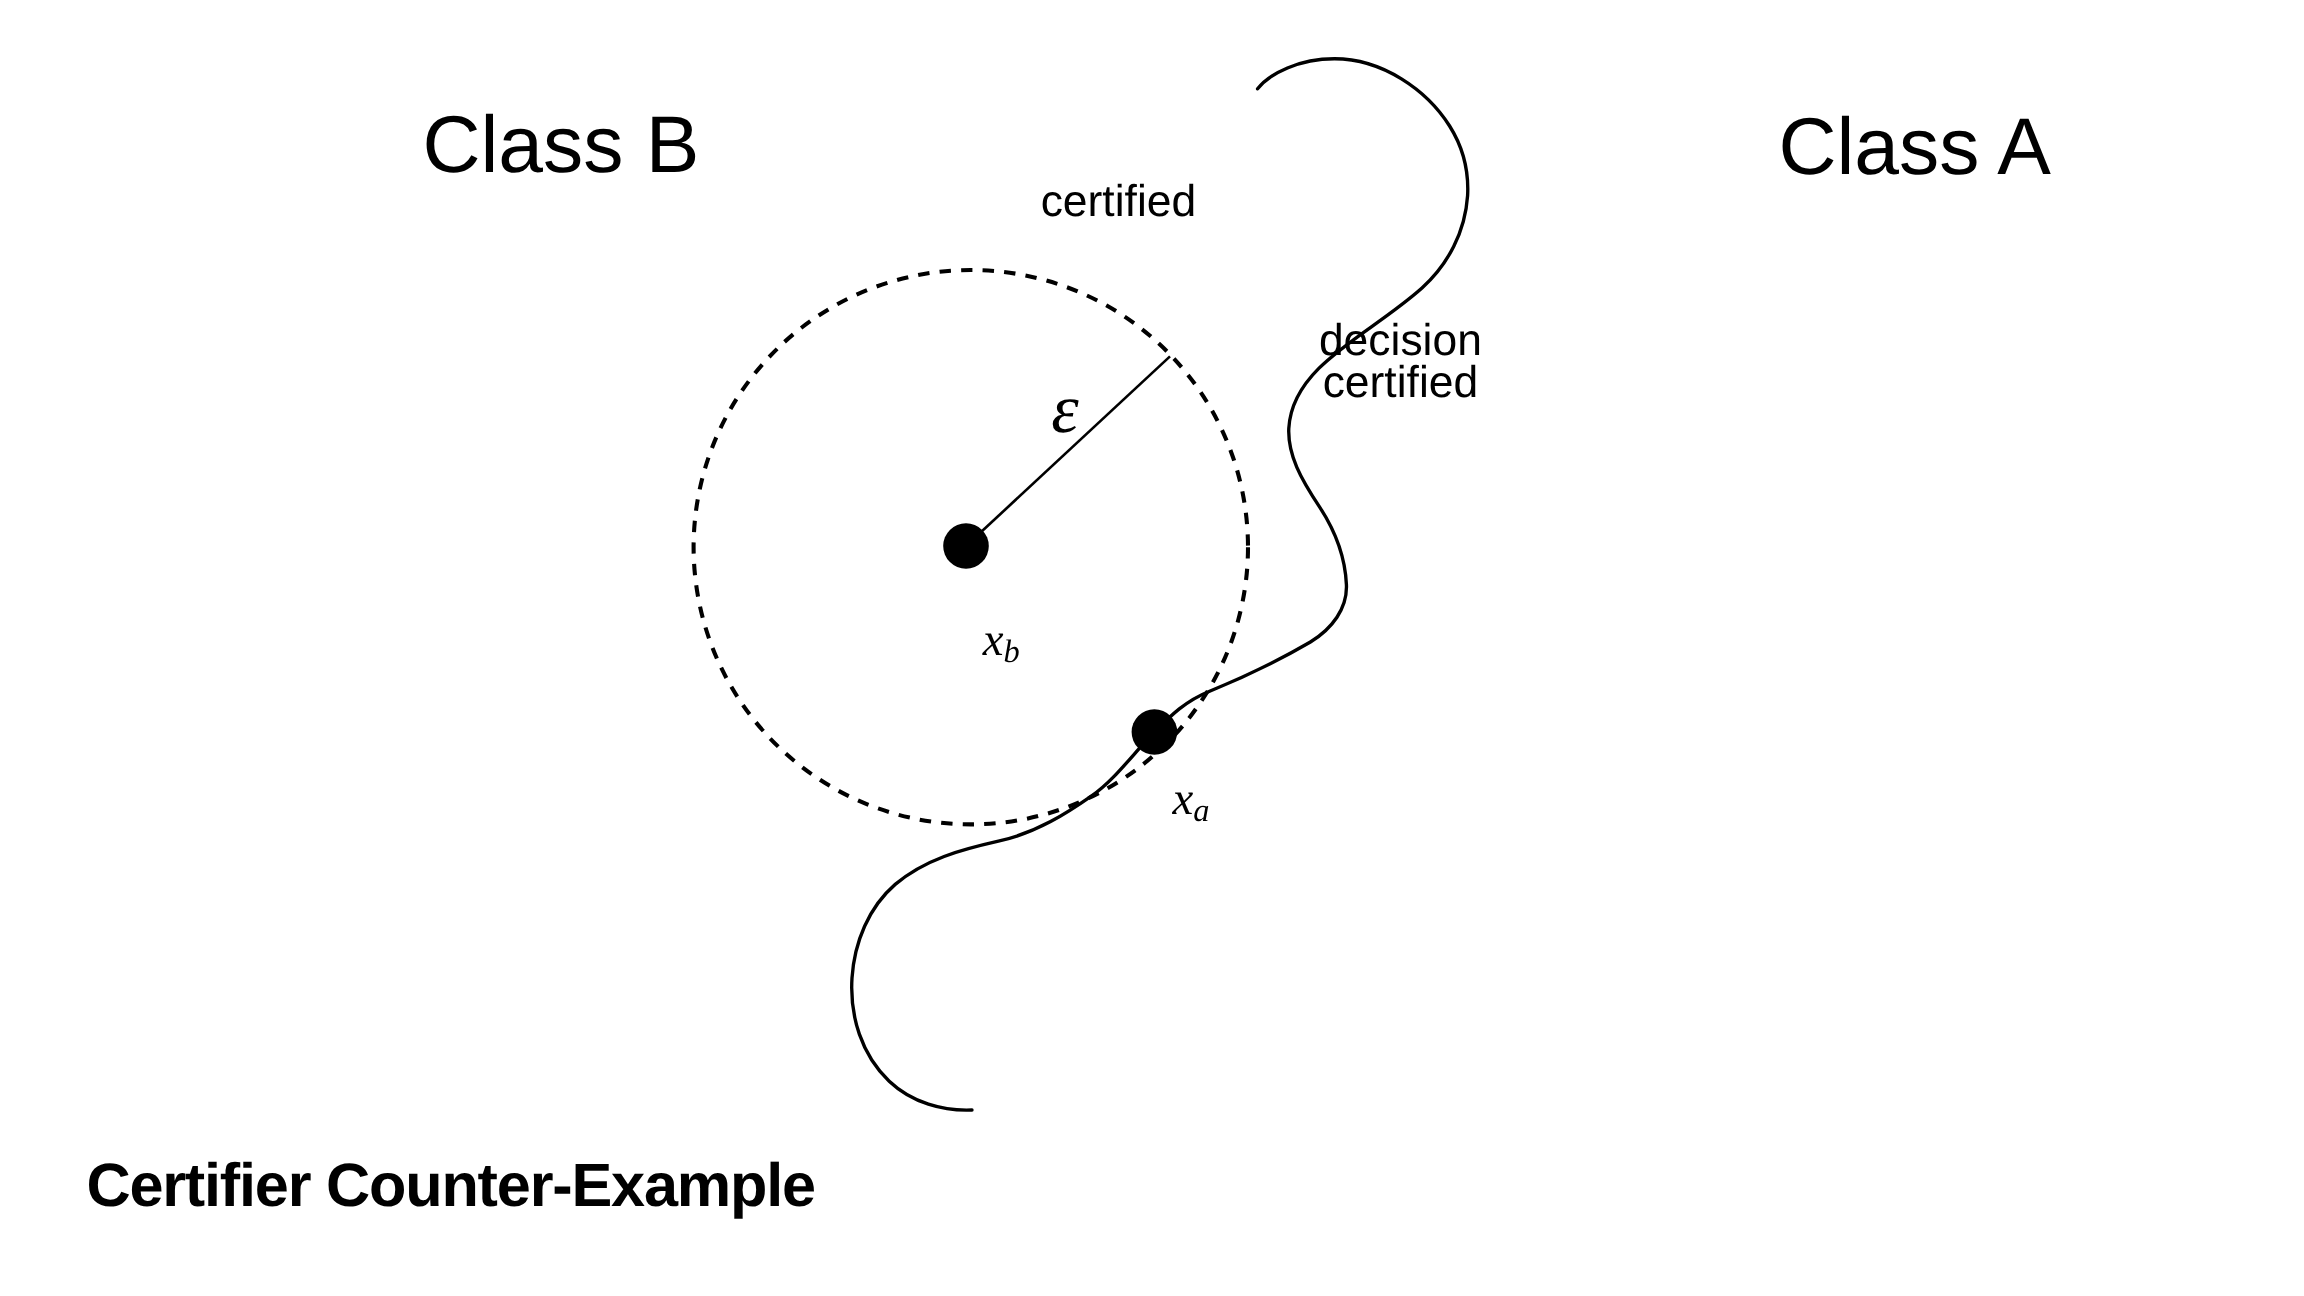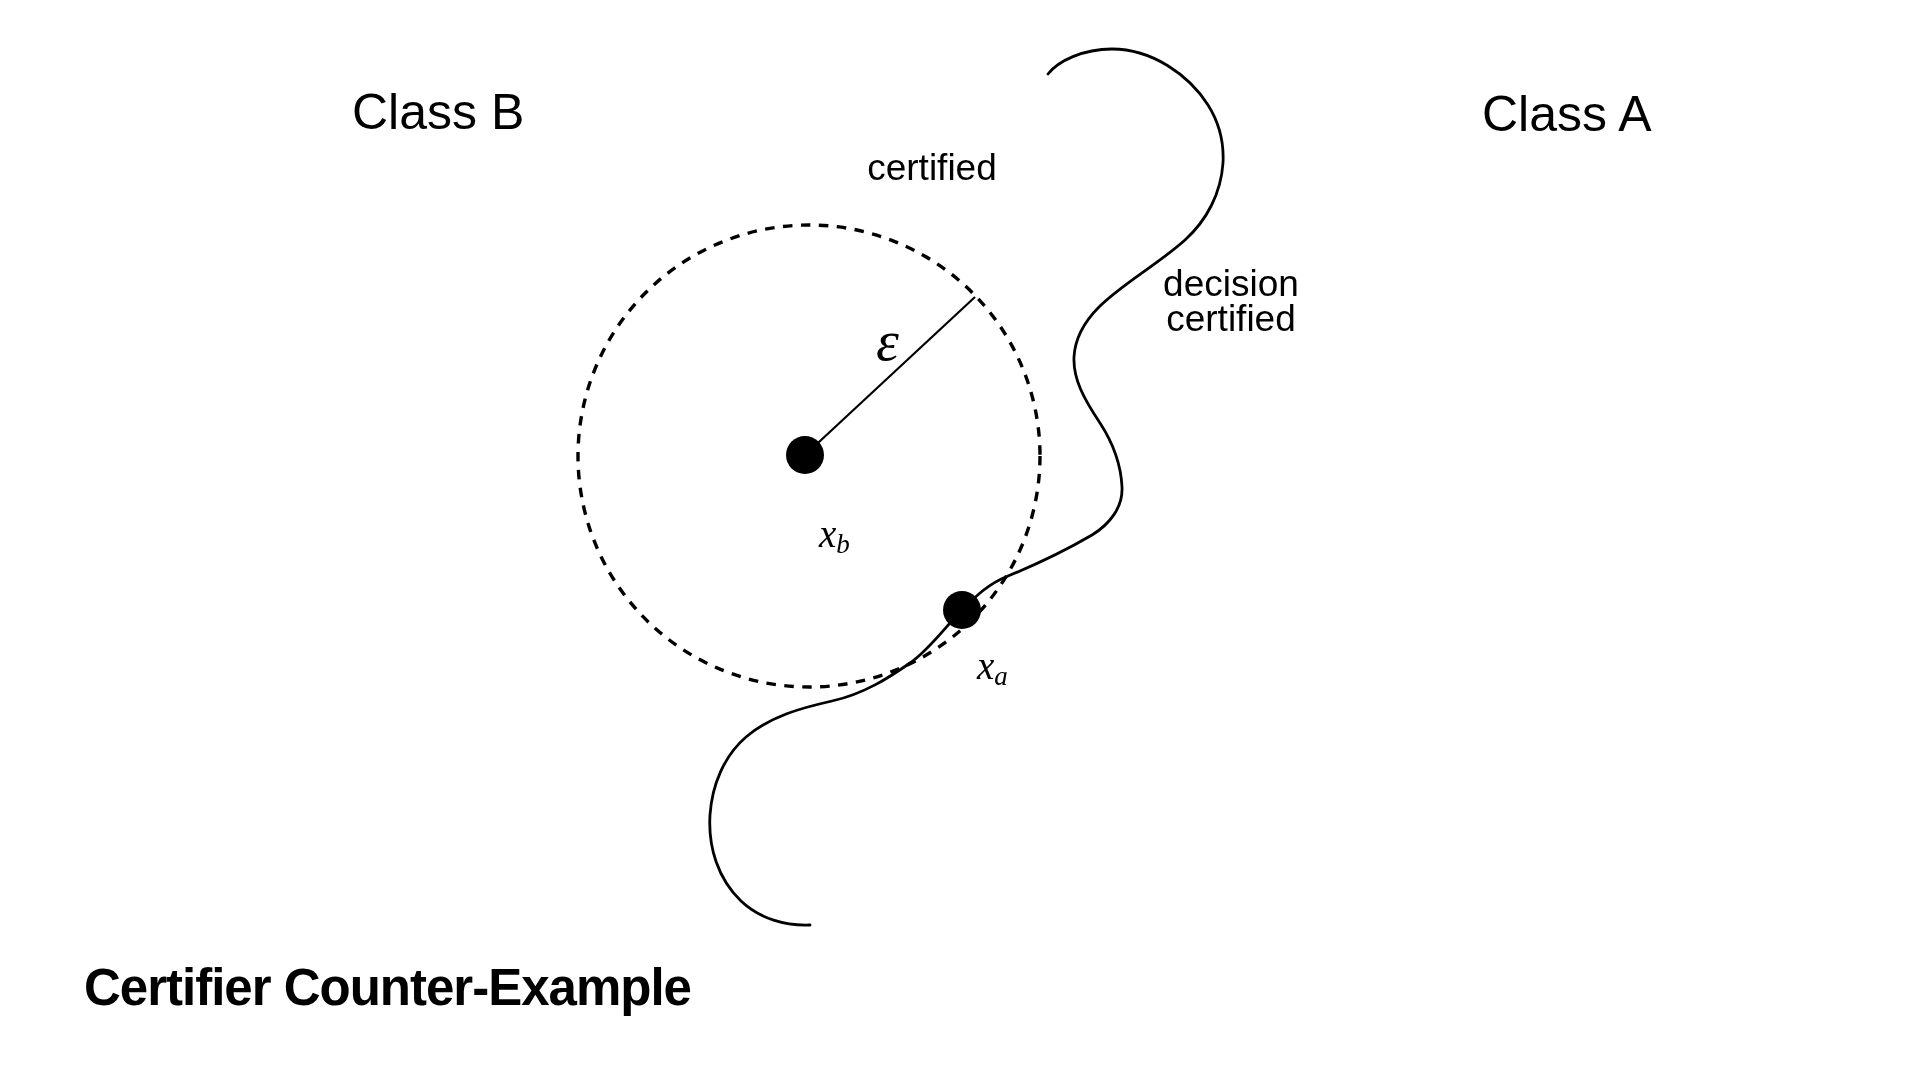--- a/index.html
+++ b/index.html
@@ -21,21 +21,21 @@
     top: 0;
     width: 1920px;
     height: 1080px;
   }
   .label {
     position: absolute;
     color: #000000;
     white-space: nowrap;
   }
   .class-label {
-    font-size: 50px;
+    font-size: 67px;
     line-height: 1;
   }
   .caption {
     font-size: 37px;
     line-height: 35px;
     text-align: center;
     white-space: normal;
   }
   .math {
     font-family: "Liberation Serif", serif;
@@ -98,30 +98,30 @@
   </svg>
 
   <div class="label class-label" style="left:352px; top:87px;">Class B</div>
 
   <div class="label class-label" style="left:1458px; top:89px;margin-left:24px;">Class A</div>
 
   <div class="label caption" style="left:732px; top:150px; width:400px;">
     <div>certified</div>
   </div>
 
-  <div class="label caption" style="left:1081px; top:266px; width:300px;">
+  <div class="label caption" style="left:1017px; top:266px; width:300px;">
     <div>decision</div>
     <div>certified</div>
   </div>
 
   <div class="label math epsilon-label" style="left:876px; top:312px;">ε</div>
 
   <div class="label math point-label" style="left:792px; top:514px;margin-left:27px;">
     <span>x</span><sub>b</sub>
   </div>
 
   <div class="label math point-label" style="left:949px; top:646px;margin-left:28px;">
     <span>x</span><sub>a</sub>
   </div>
 
-  <div class="label diagram-title" style="left:84px; top:962px;text-align:center;">Certifier Counter-Example</div>
+  <div class="label diagram-title" style="left:72px; top:962px;text-align:center;">Certifier Counter-Example</div>
 
 </div>
 
 </body></html>

